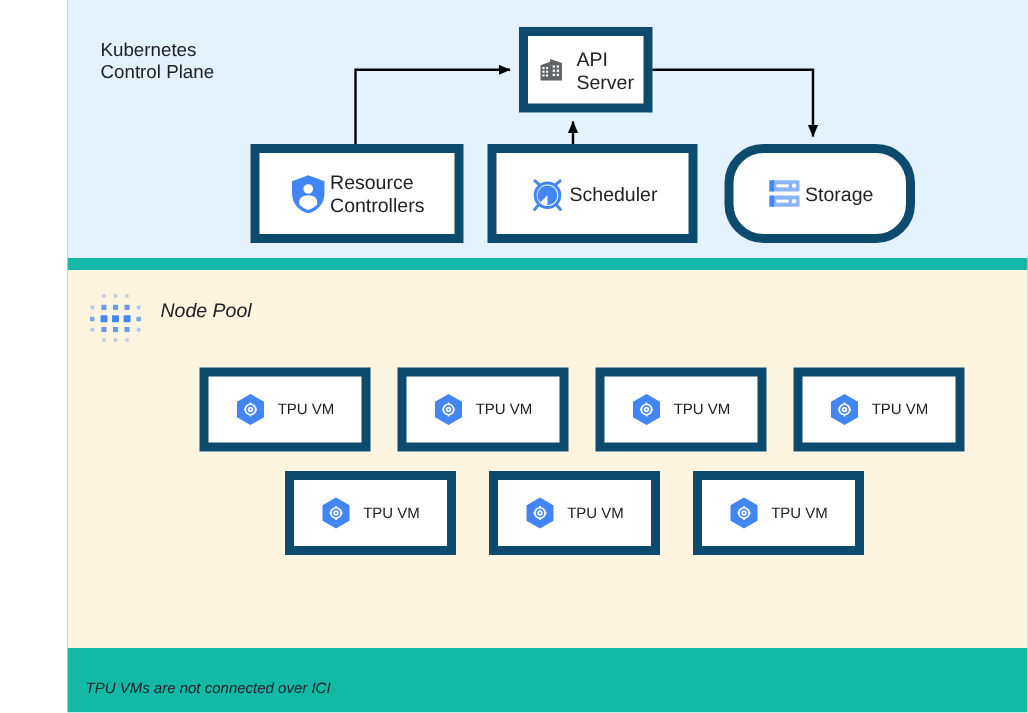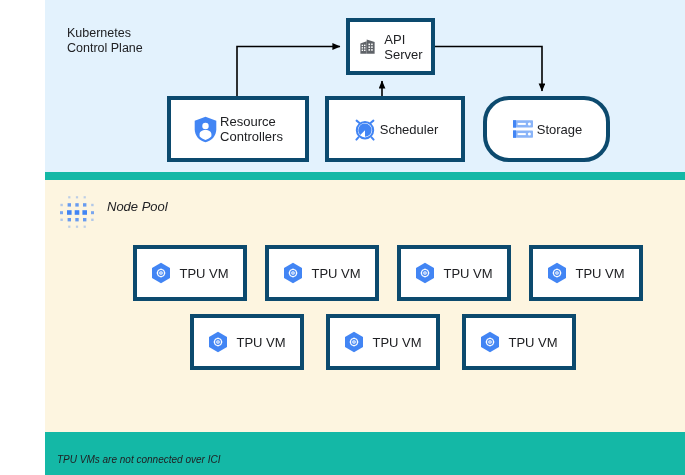--- a/index.html
+++ b/index.html
@@ -58,21 +58,21 @@
     top: 199px;
     font-size: 13px;
     font-style: italic;
   }
 
   
   .card {
     position: absolute;
     box-sizing: border-box;
     background: #ffffff;
-    border: 4px solid #0c4a6e;
+    border: 6px solid #0c4a6e;
     display: flex;
     align-items: center;
     justify-content: center;
   }
   .card-inner {
     display: flex;
     align-items: center;
     gap: 2px;
   }
   .card-label {
@@ -93,21 +93,21 @@
   #card-resource-controllers { left: 122px; top: 96px; width: 142px; height: 66px; }
   #card-scheduler    { left: 280px; top: 96px; width: 140px; height: 66px; }
   #card-storage      { left: 438px; top: 96px; width: 127px; height: 66px; border-radius: 26px; }
 
   
   .tpu-card {
     width: 114px;
     height: 56px;
   }
   .tpu-card .card-inner { gap: 8px; }
-  .tpu-card .card-label { font-size: 13px; }
+  .tpu-card .card-label { font-size: 10px; }
 
   
   #arrows {
     position: absolute;
     left: 0;
     top: 0;
     width: 685px;
     height: 475px;
     pointer-events: none;
   }

